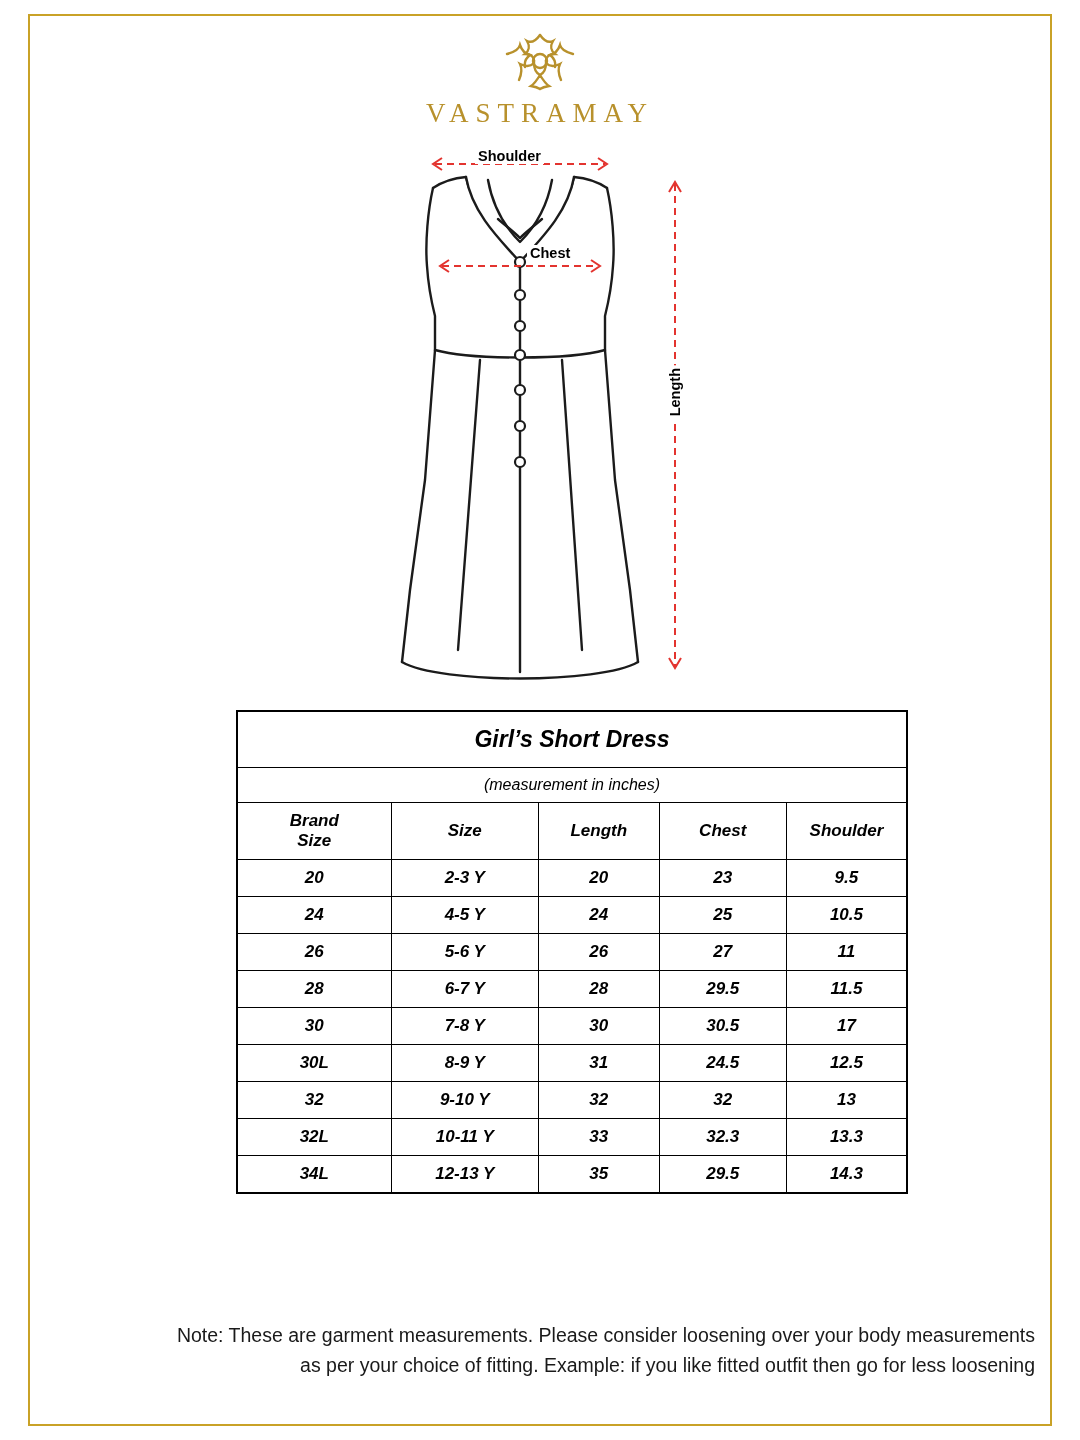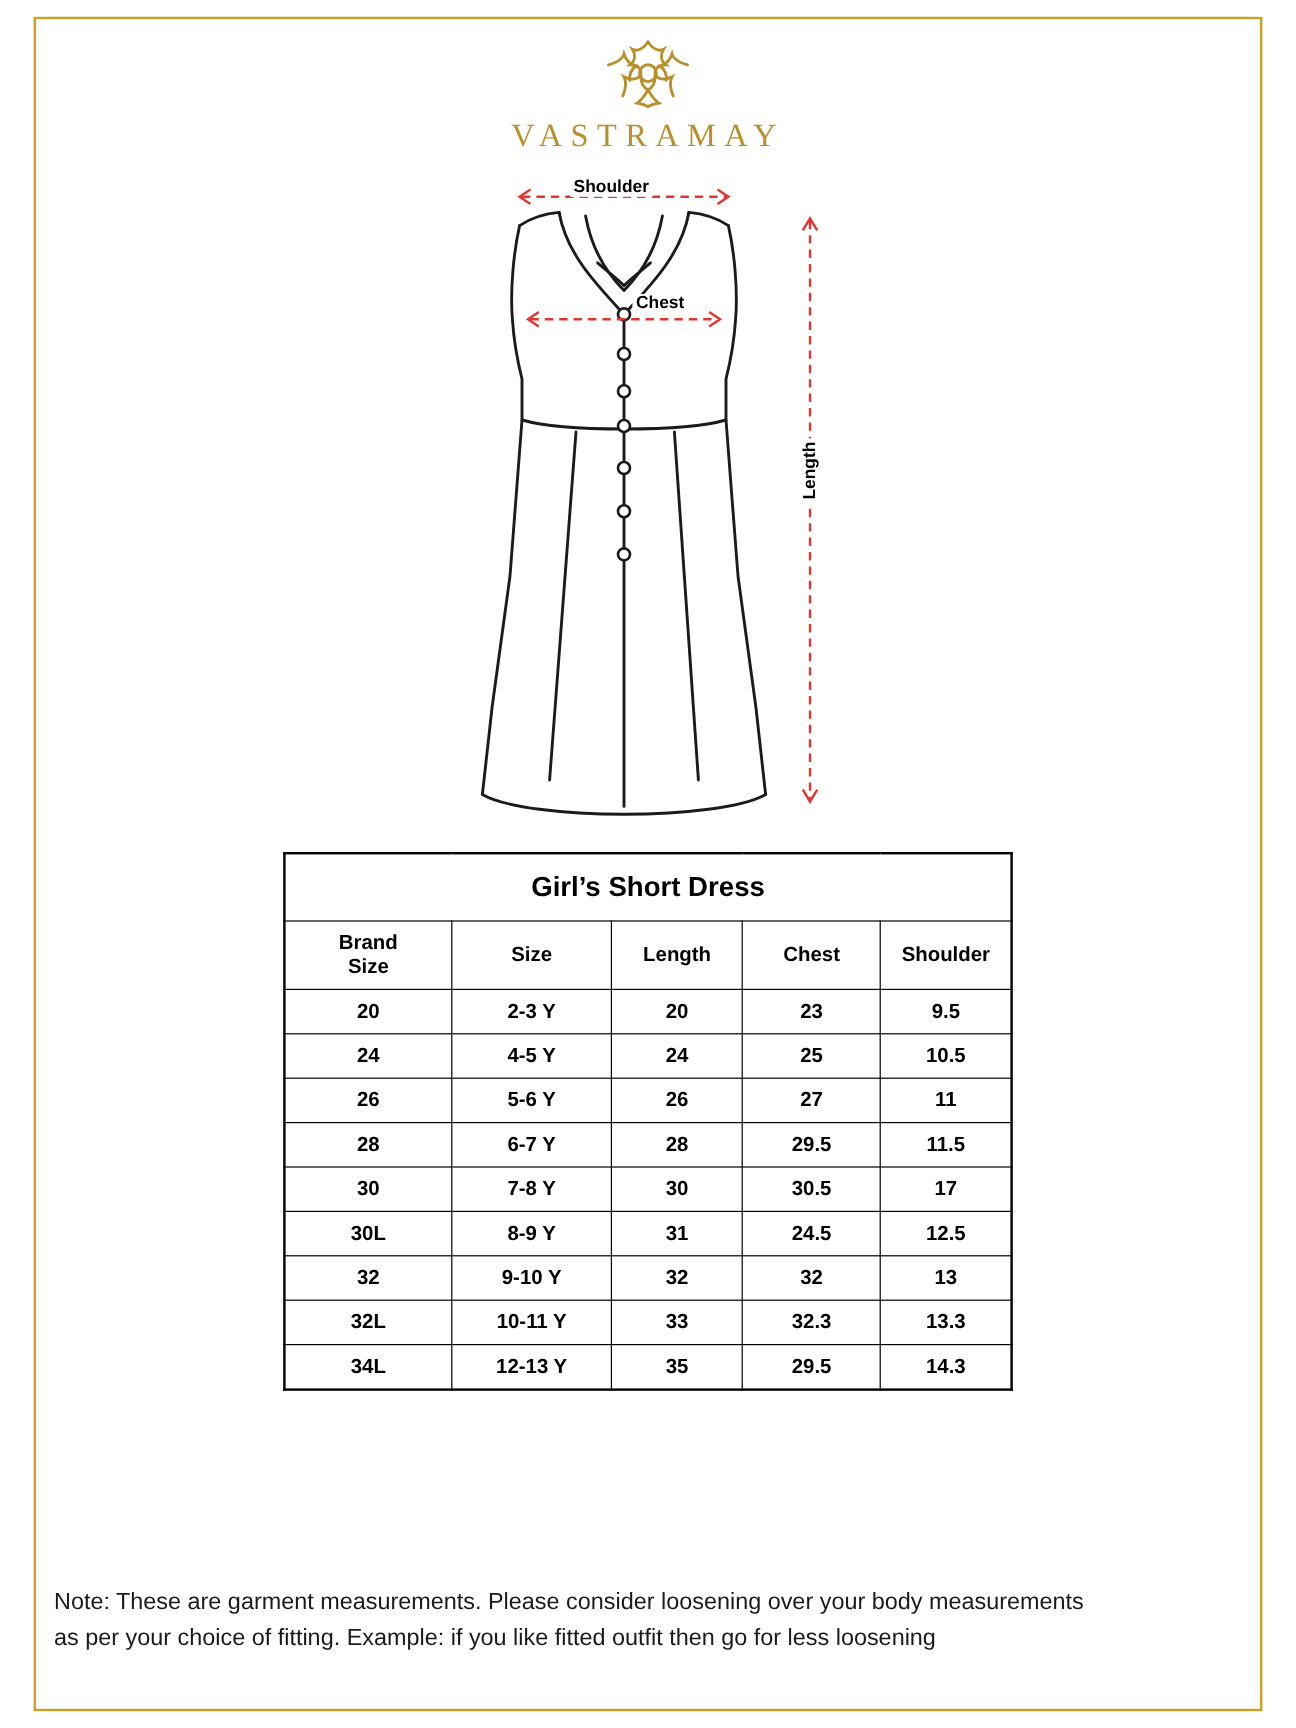--- a/index.html
+++ b/index.html
@@ -82,21 +82,22 @@
     text-orientation: mixed;
     transform: rotate(180deg);
     padding: 3px 0;
   }
 
   
   .size-table-wrap {
     position: absolute;
     left: 236px;
     top: 710px;
-    width: 608px;
+    width: 672px;
+    font-style: italic;
   }
   table.size-table {
     border-collapse: collapse;
     width: 100%;
     border: 2px solid #000;
   }
   table.size-table td,
   table.size-table th {
     border: 1px solid #000;
     text-align: center;
@@ -124,21 +125,21 @@
   .col-len { width: 18%; }
   .col-chest { width: 19%; }
   .col-sh { width: 18%; }
 
   
   .note {
     position: absolute;
     left: 45px;
     top: 1320px;
     width: 990px;
-    text-align: left;
+    text-align: right;
     font-size: 19.5px;
     line-height: 30px;
     color: #1a1a1a;
   }
   .note-line2 { display: block; }
 </style>
 </head>
 <body>
 
 <div class="page-border"></div>
@@ -223,20 +224,23 @@
     <div class="dim-label lbl-chest">Chest</div>
     <div class="dim-label lbl-length">Length</div>
   </div>
 
   <div class="size-table-wrap">
     <table class="size-table">
       <tbody>
         <tr>
           <td class="tbl-title" colspan="5">Girl’s Short Dress</td>
         </tr>
+        <tr>
+          <td class="tbl-sub" colspan="5">(measurement in inches)</td>
+        </tr>
         <tr class="head-row">
           <th class="col-brand">
             <span>Brand</span><br>
             <span>Size</span>
           </th>
           <th class="col-size">Size</th>
           <th class="col-len">Length</th>
           <th class="col-chest">Chest</th>
           <th class="col-sh">Shoulder</th>
         </tr>

